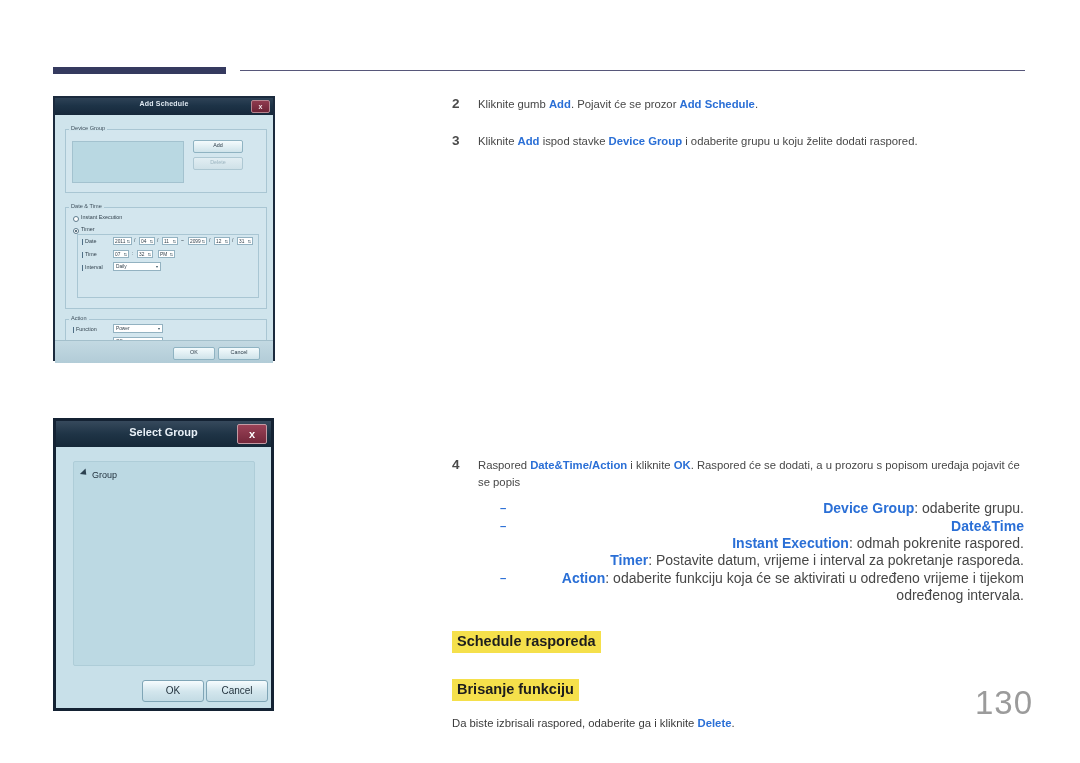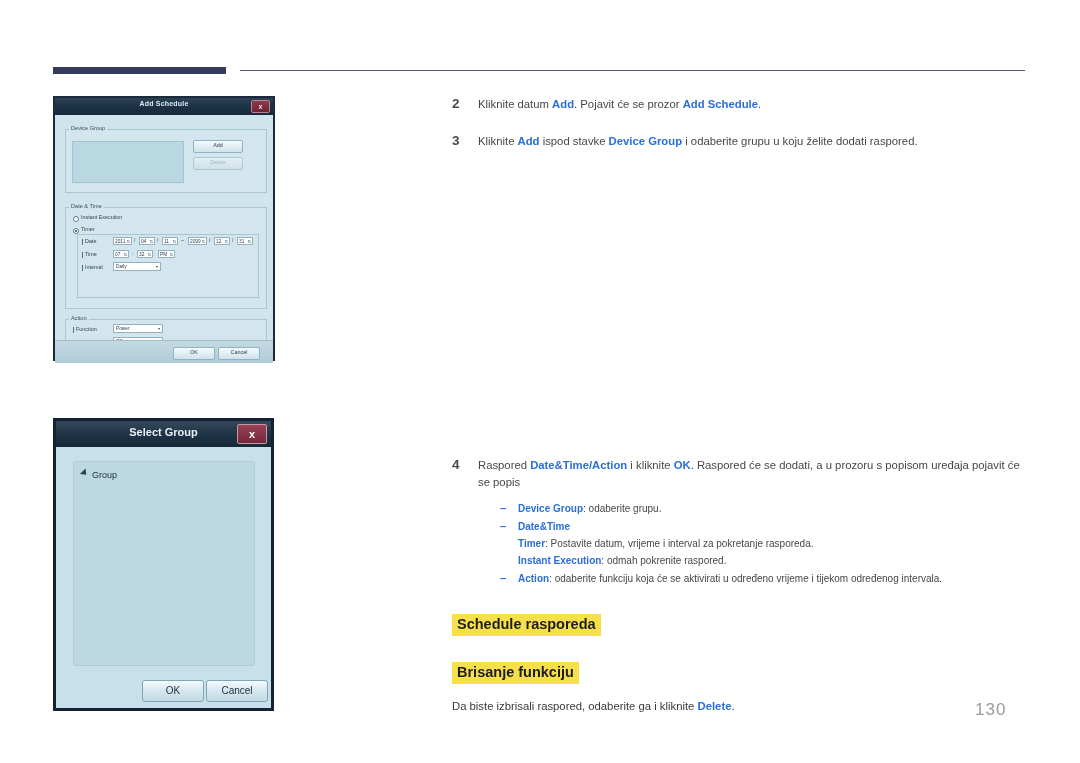--- a/index.html
+++ b/index.html
@@ -63,22 +63,23 @@
   }
   .dash {
     flex: 0 0 18px;
     color: #2a6fd6;
     font-weight: bold;
     font-size: 11.3px;
     line-height: 17px;
   }
   .subtext {
     flex: 1;
-    font-size: 10px;
+    font-size: 14px;
     line-height: 17px;
+    text-align: right;
   }
 
   
   .hl-head {
     display: inline-block;
     background: #f5e04b;
     color: #1d1d1d;
     font-size: 14.5px;
     font-weight: bold;
     padding: 2px 5px 3px 5px;
@@ -87,22 +88,22 @@
   .sect { margin-top: 26px; }
   .sect-body {
     margin-top: 14px;
     font-size: 11.3px;
     line-height: 17px;
   }
 
   
   .pagenum {
     position: absolute;
-    left: 975px; top: 700px;
-    font-size: 17px;
+    left: 975px; top: 684px;
+    font-size: 33px;
     color: #9b9b9b;
     letter-spacing: 1px;
   }
 
   
   .dlg {
     position: absolute;
     box-sizing: border-box;
     background: #cfe4ec;
     border: 2px solid #1b2a3d;
@@ -433,21 +434,21 @@
     <div class="sg-btn" style="left:86px; top:233px;">OK</div>
     <div class="sg-btn" style="left:150px; top:233px;">Cancel</div>
   </div>
 </div>
 
 <div class="doc-col">
 
   <div class="step">
     <div class="step-num">2</div>
     <div class="step-body">
-      <span>Kliknite datum </span><span class="b">Add</span><span>. Pojavit će se prozor </span><span class="b">Add Schedule</span><span>.</span>
+      <span>Kliknite gumb </span><span class="b">Add</span><span>. Pojavit će se prozor </span><span class="b">Add Schedule</span><span>.</span>
     </div>
   </div>
 
   <div class="step" style="margin-top:20px;">
     <div class="step-num">3</div>
     <div class="step-body">
       <span>Kliknite </span><span class="b">Add</span><span> ispod stavke </span><span class="b">Device Group</span><span> i odaberite grupu u koju želite dodati raspored.</span>
     </div>
   </div>
 
@@ -462,24 +463,24 @@
           <div class="subtext">
             <span class="b">Device Group</span><span>: odaberite grupu.</span>
           </div>
         </div>
 
         <div class="subrow">
           <div class="dash">–</div>
           <div class="subtext">
             <span class="b">Date&amp;Time</span>
             <div>
-              <span class="b">Timer</span><span>: Postavite datum, vrijeme i interval za pokretanje rasporeda.</span>
+              <span class="b">Instant Execution</span><span>: odmah pokrenite raspored.</span>
             </div>
             <div>
-              <span class="b">Instant Execution</span><span>: odmah pokrenite raspored.</span>
+              <span class="b">Timer</span><span>: Postavite datum, vrijeme i interval za pokretanje rasporeda.</span>
             </div>
           </div>
         </div>
 
         <div class="subrow">
           <div class="dash">–</div>
           <div class="subtext">
             <span class="b">Action</span><span>: odaberite funkciju koja će se aktivirati u određeno vrijeme i tijekom određenog intervala.</span>
           </div>
         </div>

